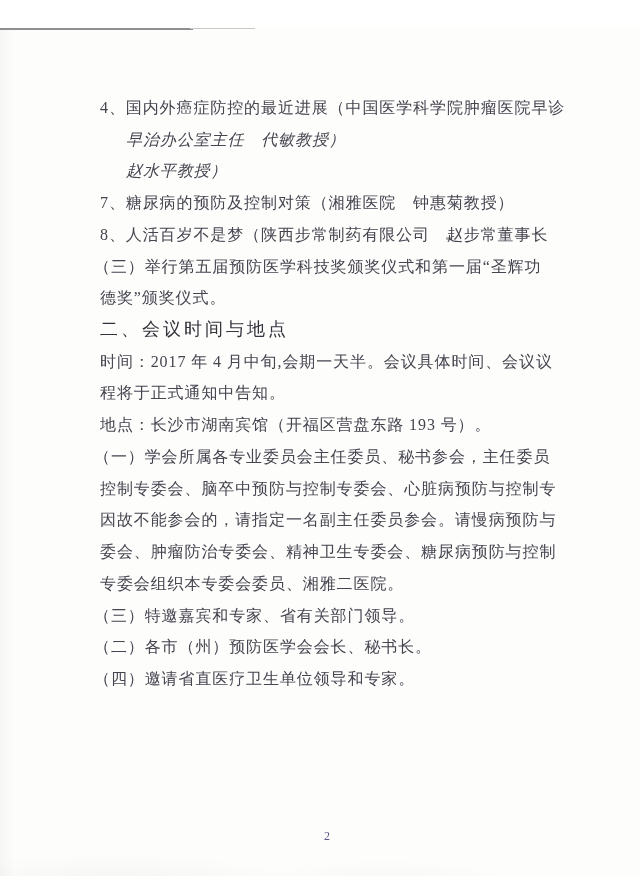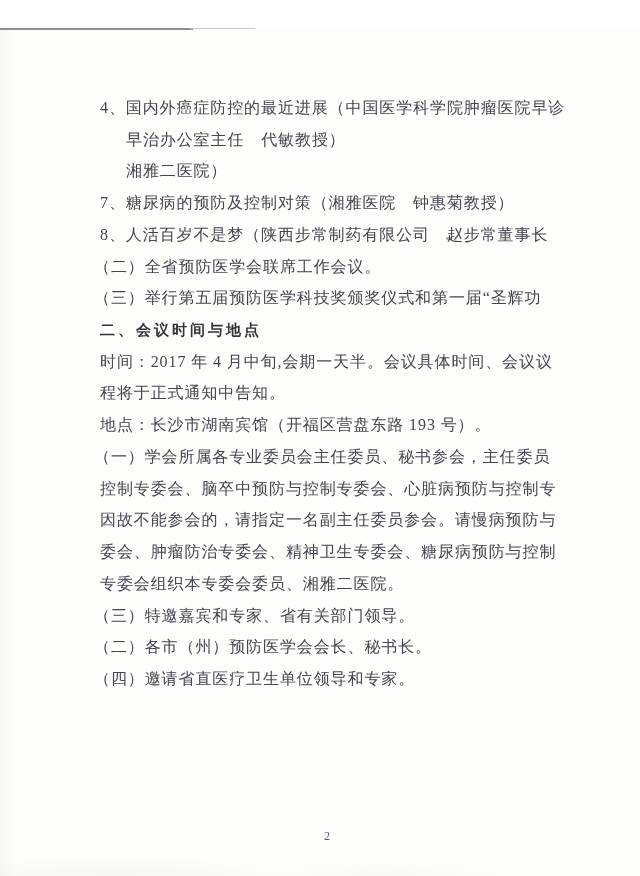--- a/index.html
+++ b/index.html
@@ -59,28 +59,29 @@
   .line {
     height: 31.72px;
     line-height: 31.72px;
     font-size: 16px;
     letter-spacing: 0.9px;
     color: #45444f;
     white-space: nowrap;
   }
   .line.cont {
     padding-left: 26px;
+    font-style: italic;
   }
   .line.paren {
     text-indent: -6px;
   }
   .line.heading {
     font-family: "Liberation Sans", "DejaVu Sans", sans-serif;
-    font-weight: 700;
-    font-size: 15px;
+    font-weight: 400;
+    font-size: 18px;
     letter-spacing: 3px;
     color: #34333c;
   }
   .page-number {
     position: absolute;
     left: 0;
     top: 801px;
     width: 654px;
     text-align: center;
     font-size: 12px;
@@ -95,25 +96,25 @@
 <div class="page">
 
   <div class="edge-top-dark"></div>
   <div class="edge-top-light"></div>
   <div class="edge-bottom"></div>
   <div class="speck"></div>
 
   <div class="content">
     <div class="line">4、国内外癌症防控的最近进展（中国医学科学院肿瘤医院早诊</div>
     <div class="line cont">早治办公室主任　代敏教授）</div>
-    <div class="line cont">湘雅二医院）</div>
+    <div class="line cont">赵水平教授）</div>
     <div class="line">7、糖尿病的预防及控制对策（湘雅医院　钟惠菊教授）</div>
     <div class="line">8、人活百岁不是梦（陕西步常制药有限公司　赵步常董事长</div>
-    <div class="line paren">（二）全省预防医学会联席工作会议。</div>
     <div class="line paren">（三）举行第五届预防医学科技奖颁奖仪式和第一届“圣辉功</div>
+    <div class="line">德奖”颁奖仪式。</div>
     <div class="line heading">二、会议时间与地点</div>
     <div class="line">时间：2017 年 4 月中旬,会期一天半。会议具体时间、会议议</div>
     <div class="line">程将于正式通知中告知。</div>
     <div class="line">地点：长沙市湖南宾馆（开福区营盘东路 193 号）。</div>
     <div class="line paren">（一）学会所属各专业委员会主任委员、秘书参会，主任委员</div>
     <div class="line">控制专委会、脑卒中预防与控制专委会、心脏病预防与控制专</div>
     <div class="line">因故不能参会的，请指定一名副主任委员参会。请慢病预防与</div>
     <div class="line">委会、肿瘤防治专委会、精神卫生专委会、糖尿病预防与控制</div>
     <div class="line">专委会组织本专委会委员、湘雅二医院。</div>
     <div class="line paren">（三）特邀嘉宾和专家、省有关部门领导。</div>

